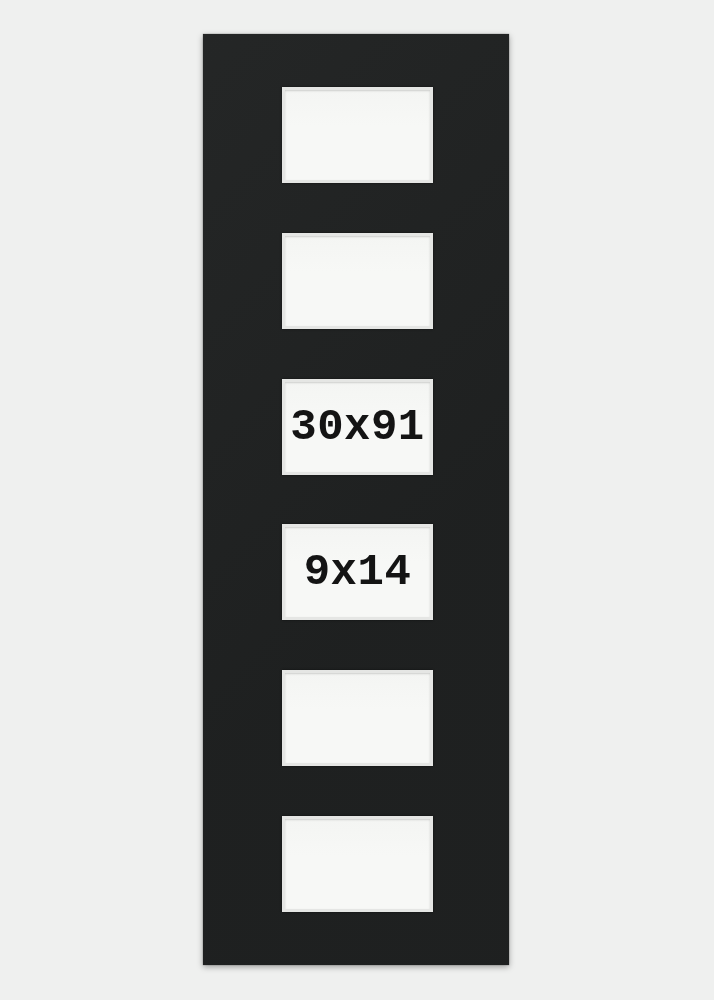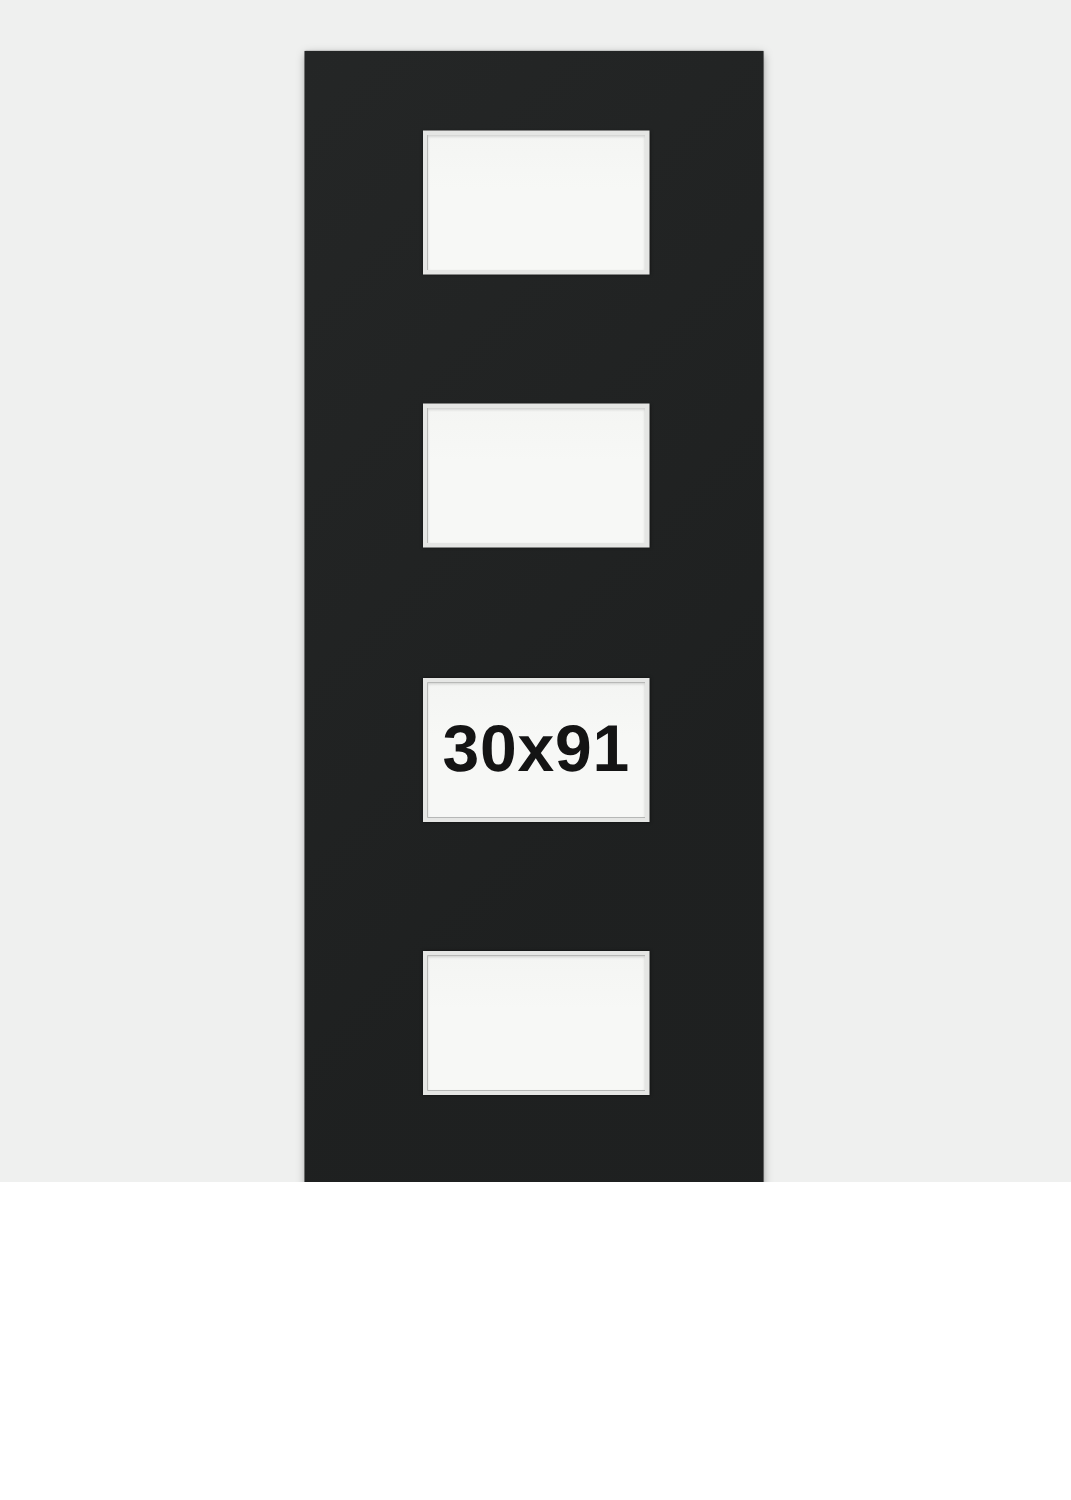--- a/index.html
+++ b/index.html
@@ -2,24 +2,24 @@
 <html style="--bg: #eff0ef; --mat: #202222; --opening: #f7f8f6; --bevel: #e5e6e4; --label: #141414;"><head>
 <meta charset="utf-8">
 <style>
   html, body {
     margin: 0;
     padding: 0;
   }
   .stage {
     position: relative;
     width: 714px;
-    height: 788px;
+    height: 1000px;
     background: var(--bg, #eff0ef);
     overflow: hidden;
-    font-family: Liberation Sans, sans-serif;
+    font-family: Liberation Mono, monospace;
   }
   .mat {
     position: absolute;
     left: 203px;
     top: 34px;
     width: 306px;
     height: 931px;
     background: var(--mat, #202222);
     background-image: linear-gradient(135deg, rgba(255,255,255,0.02) 0%, rgba(0,0,0,0.05) 60%);
     box-shadow: 0 2px 6px rgba(0,0,0,0.35), 0 0 1px rgba(0,0,0,0.5);
@@ -63,20 +63,23 @@
 
     <div class="opening">
       <span class="size-label"></span>
     </div>
 
     <div class="opening">
       <span class="size-label">30x91</span>
     </div>
 
 
+    <div class="opening">
+      <span class="size-label">9x14</span>
+    </div>
 
     <div class="opening">
       <span class="size-label"></span>
     </div>
 
     <div class="opening">
       <span class="size-label"></span>
     </div>
 
   </div>

